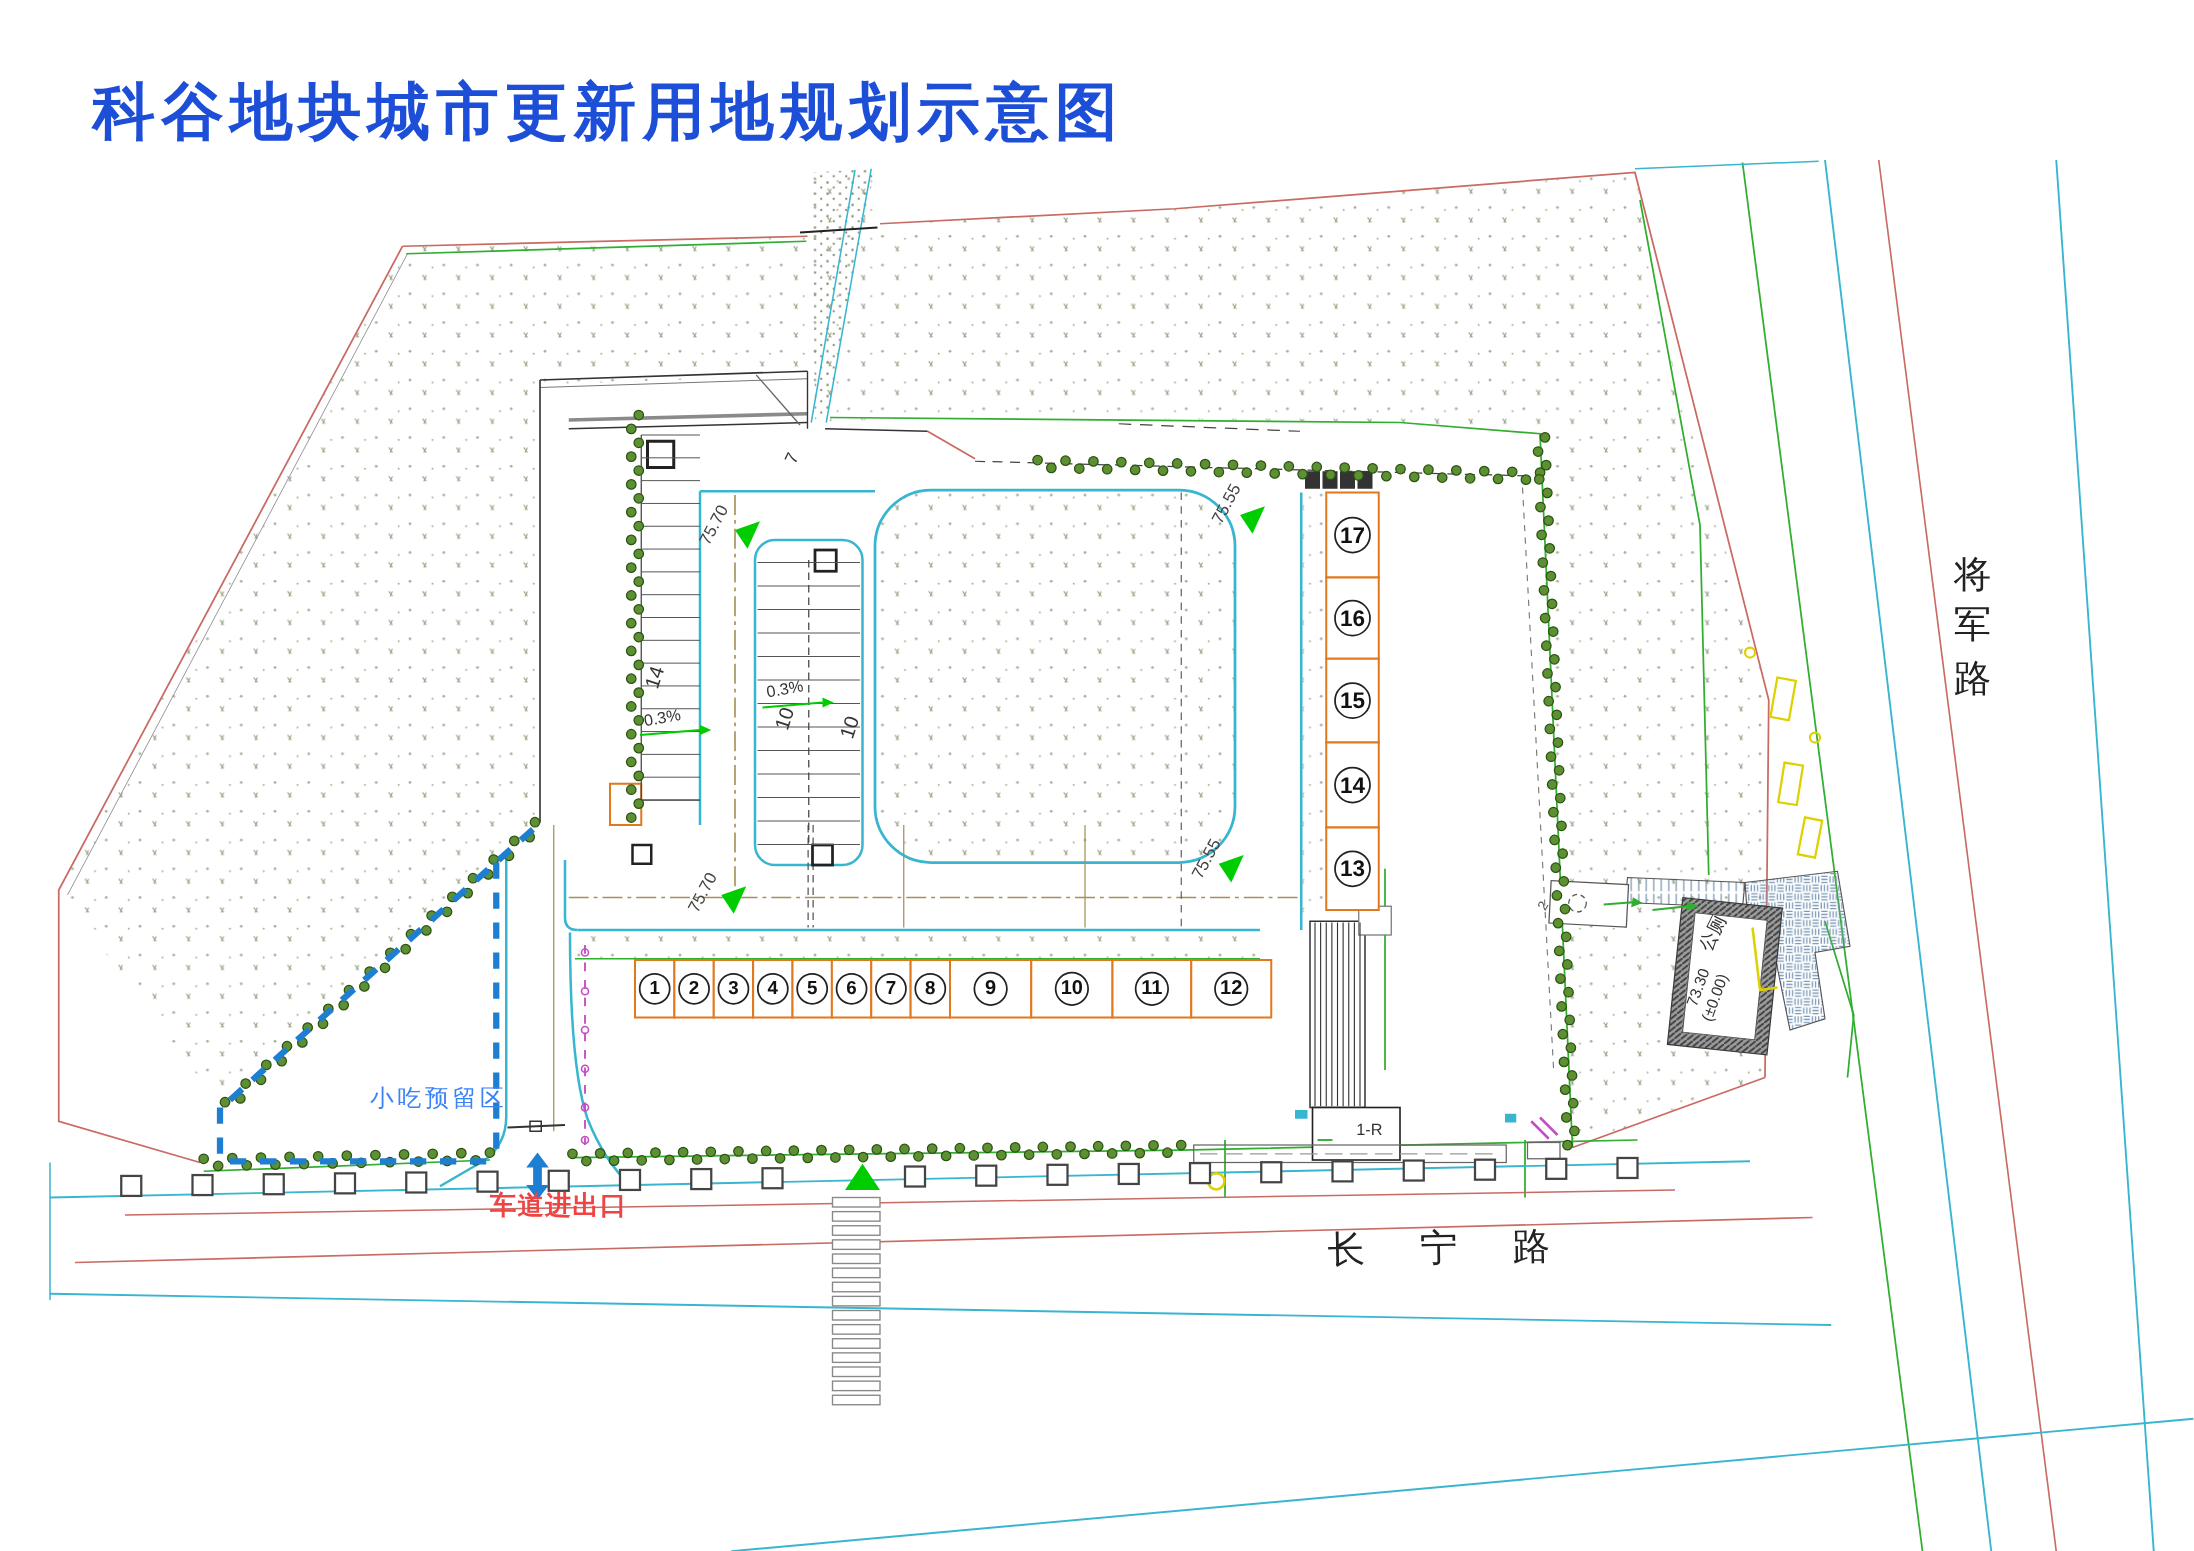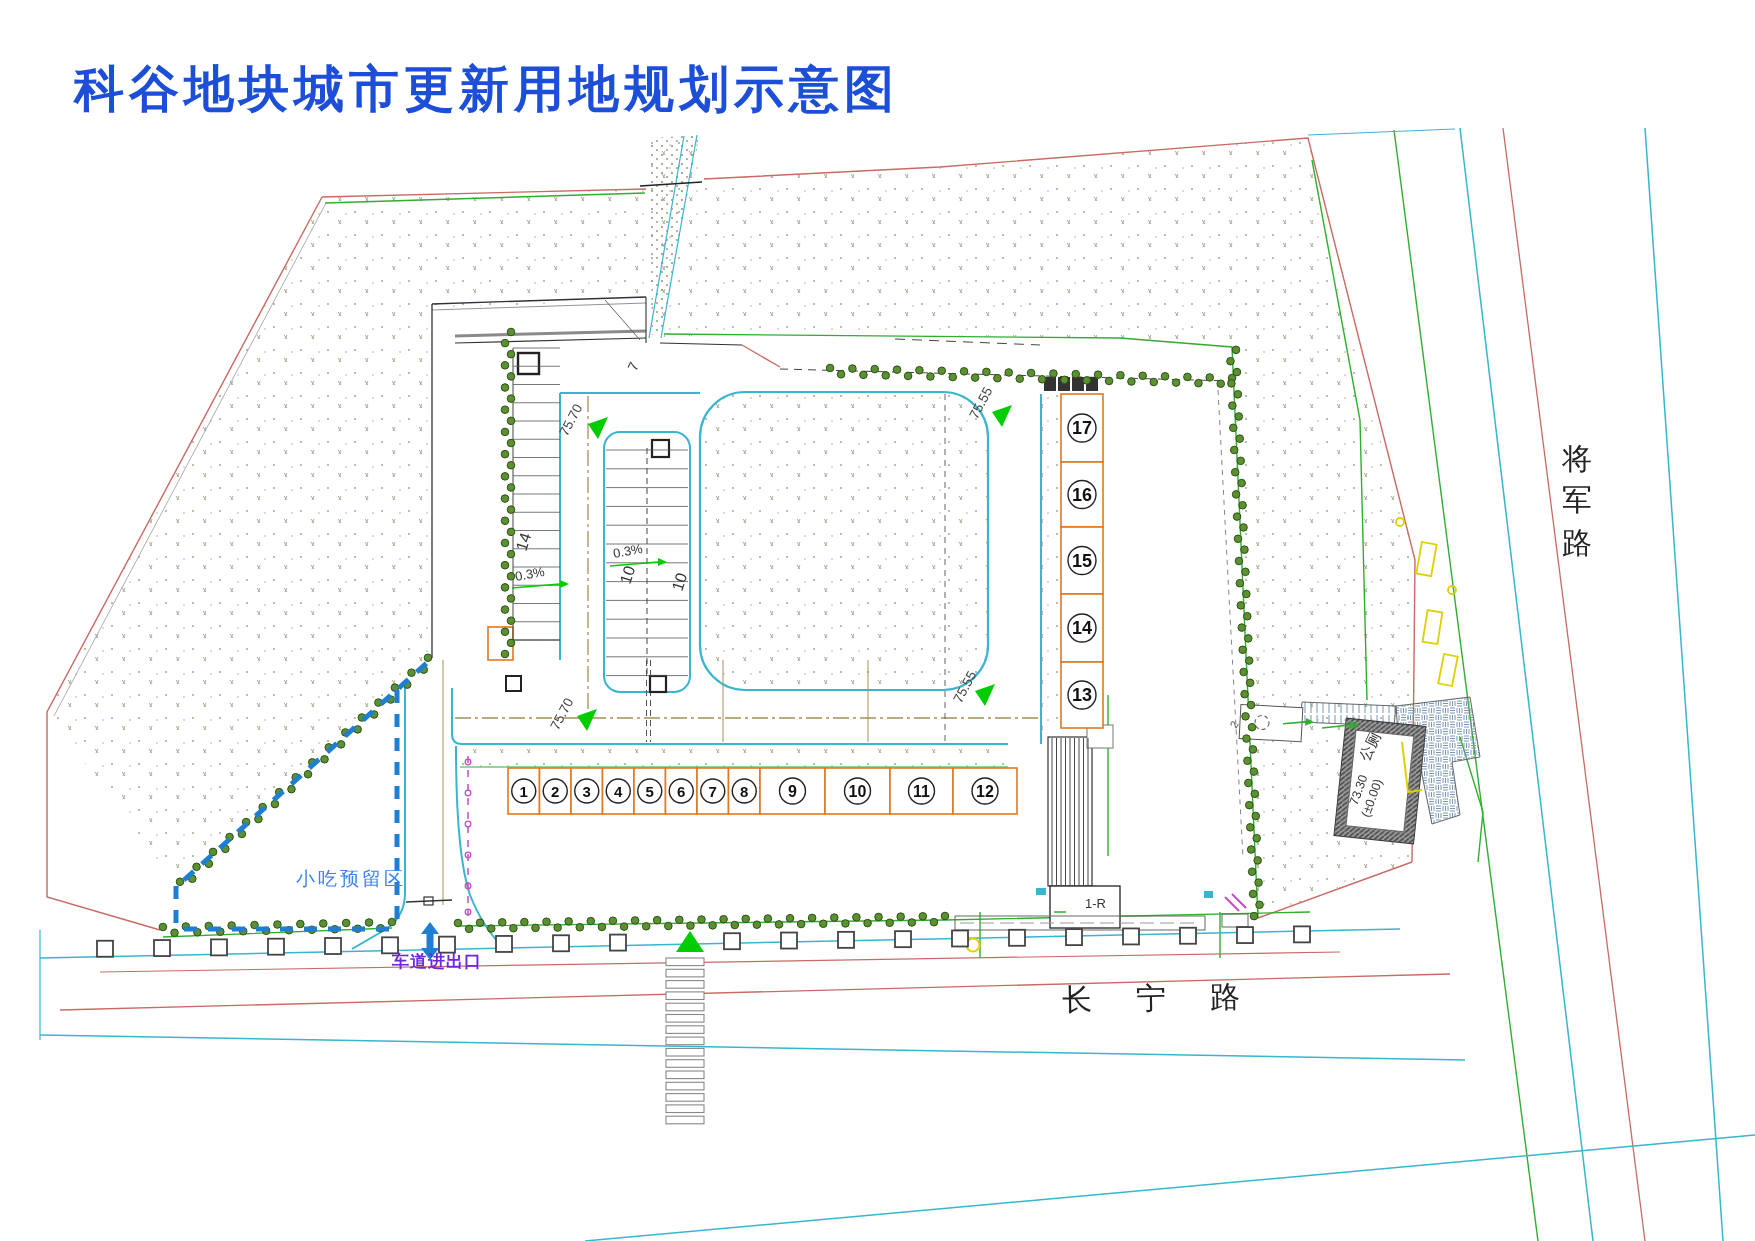--- a/index.html
+++ b/index.html
@@ -4,21 +4,21 @@
 <style>
   html,body{margin:0;padding:0;background:#fff;}
   .stage{position:relative;width:1755px;height:1241px;background:#fff;overflow:hidden;
          font-family:"Liberation Sans",sans-serif;}
   .stage svg{position:absolute;left:0;top:0;}
   .ovl{position:absolute;color:#1a1a1a;white-space:nowrap;}
   .title{left:74px;top:56px;font-size:50px;font-weight:900;letter-spacing:5px;color:#1d4ed8;}
   .road-east{left:1556px;top:420px;writing-mode:vertical-rl;font-size:30px;letter-spacing:42px;color:#222;}
   .road-south{left:1062px;top:978px;font-size:30px;letter-spacing:44px;color:#222;transform:rotate(-1deg);}
   .snack{left:250px;top:866px;font-size:19px;letter-spacing:3px;color:#3b82f6;margin-left:46px;}
-  .entrance{left:392px;top:950px;font-size:17px;font-weight:bold;letter-spacing:1px;color:#6d28d9;}
+  .entrance{left:392px;top:950px;font-size:21px;font-weight:bold;letter-spacing:1px;color:#ef4444;}
   text{font-family:"Liberation Sans",sans-serif;}
 </style>
 </head>
 <body>
 
 <div class="stage">
 
 <svg width="1755" height="1241" viewBox="0 0 1755 1241">
   <defs>
     <pattern id="stipple" width="27" height="23" patternUnits="userSpaceOnUse">

